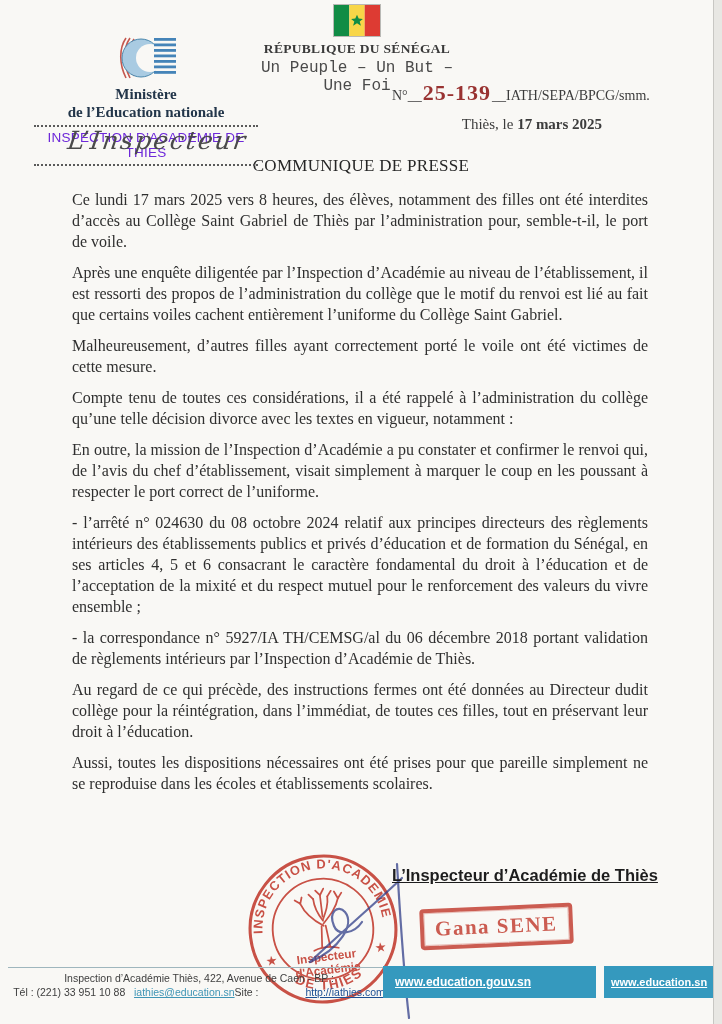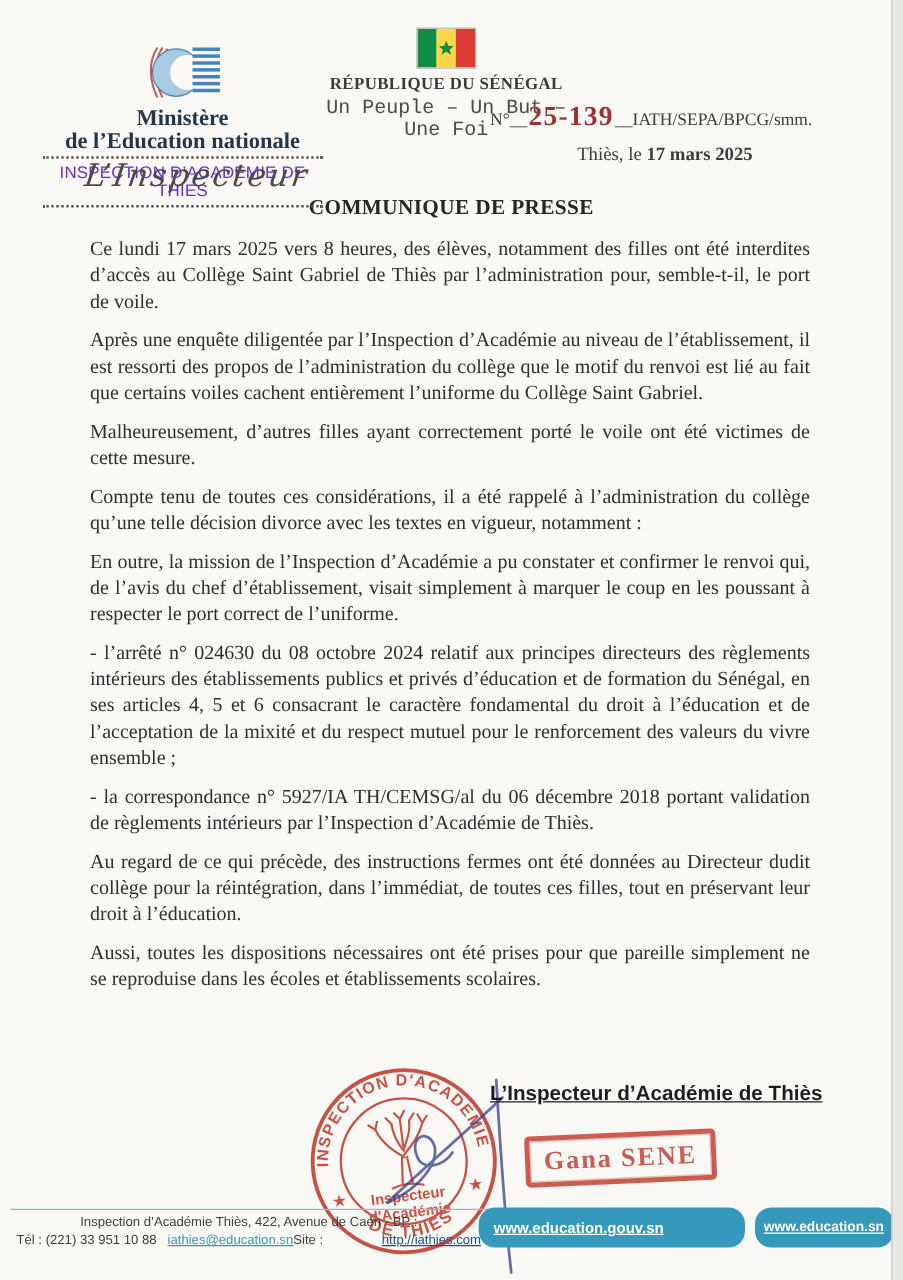--- a/index.html
+++ b/index.html
@@ -8,40 +8,40 @@
     background:#f9f8f5; overflow:hidden;
     font-family:"Liberation Serif", serif; color:#2f2f2f;
   }
   .scan-edge { position:absolute; right:0; top:0; width:8px; height:100%;
     background:#e8e7e3; border-left:1px solid #c8c7c3; }
 
   
   header { position:relative; height:150px; }
   .hdr-left { position:absolute; left:34px; top:34px; width:224px; text-align:center; }
   .ministry-logo { display:block; margin:0 auto 1px; }
-  .min-line { font-weight:bold; font-size:18px; color:#23364a; line-height:18px; }
+  .min-line { font-weight:bold; font-size:15px; color:#23364a; line-height:18px; }
   .dotted-rule { border-top:2px dotted #5a5a5a; margin:4px 0 3px; }
   .inspection { font-family:"Liberation Sans", sans-serif; font-size:13.5px; color:#6d28d9; letter-spacing:0.2px; }
 
-  .hdr-center { position:absolute; left:252px; top:22px; width:210px; text-align:center; }
+  .hdr-center { position:absolute; left:252px; top:4px; width:210px; text-align:center; }
   .flag { display:block; margin:0 auto 4px; border:1px solid #b9b9b5; }
   .republic { font-weight:bold; font-size:13.5px; color:#3a3a3a; letter-spacing:0.3px; }
   .motto { font-family:Liberation Mono, monospace; font-size:16px; color:#4a4a4a; margin-top:2px; }
 
   .hdr-ref { position:absolute; left:392px; top:80px; font-size:14px; color:#3c3c3c; white-space:nowrap;text-align:center; }
   .ref-num { color:#993231; font-weight:bold; font-size:22px; letter-spacing:1px; margin:0 1px; }
   .date-line { margin:10px 0 0 22px; font-size:15px; }
   .date-bold { font-weight:bold; }
 
   .script-sig { position:absolute; left:68px; top:126px; font-style:italic;
     font-family:"DejaVu Serif", serif; font-size:25px; color:#4a4a4a;
     letter-spacing:2px; transform:skewX(-8deg); }
 
   
-  .title { text-align:center; font-size:17px; font-weight:bold; margin:6px 0 13px;
+  .title { text-align:center; font-size:17px; font-weight:normal; margin:6px 0 13px;
     letter-spacing:0.3px; color:#262626; }
   main { padding:0 74px 0 72px; text-align:justify; font-size:16px; line-height:21px; }
   main p { margin:0 0 10px; }
 
   
   .round-stamp { position:absolute; left:246px; top:852px; opacity:0.88; transform:rotate(-7deg); }
   .sig-strokes { position:absolute; left:250px; top:854px; pointer-events:none; }
   .sig-heading { position:absolute; left:392px; top:866px; font-family:"Liberation Sans", sans-serif;
     font-weight:bold; font-size:16.5px; color:#1d1d1d; text-decoration:underline; white-space:nowrap; }
   .gana { position:absolute; left:420px; top:906px; transform:rotate(-2.5deg);
@@ -51,21 +51,21 @@
     box-shadow: inset 0 0 0 1px rgba(194,59,46,.35); }
 
   
   .footer-rule { position:absolute; left:8px; top:967px; width:386px; border-top:1.5px solid #9fb6bd; }
   .footer-text { position:absolute; left:12px; top:971px; width:374px; text-align:center;
     font-family:"Liberation Sans", sans-serif; font-size:10.5px; color:#3e3e3e; line-height:14px; }
   .link-email { color:#3f95b5; text-decoration:underline; cursor:pointer; }
   .link-site  { color:#1c4f93; text-decoration:underline; cursor:pointer;margin-left:44px; }
   .weblink { position:absolute; top:966px; height:32px; background:#3599be; color:#fff;
     font-family:"Liberation Sans", sans-serif; font-weight:bold; display:flex; align-items:center;
-    box-sizing:border-box; cursor:pointer;border-radius:13px; }
+    box-sizing:border-box; cursor:pointer; }
   .weblink span { text-decoration:underline; }
   .weblink-left  { left:383px; width:213px; font-size:12px; padding-left:12px; }
   .weblink-right { left:604px; width:111px;  font-size:11px; padding-left:7px; }
 </style>
 </head>
 <body>
 
 <div class="page">
 
   <header>

